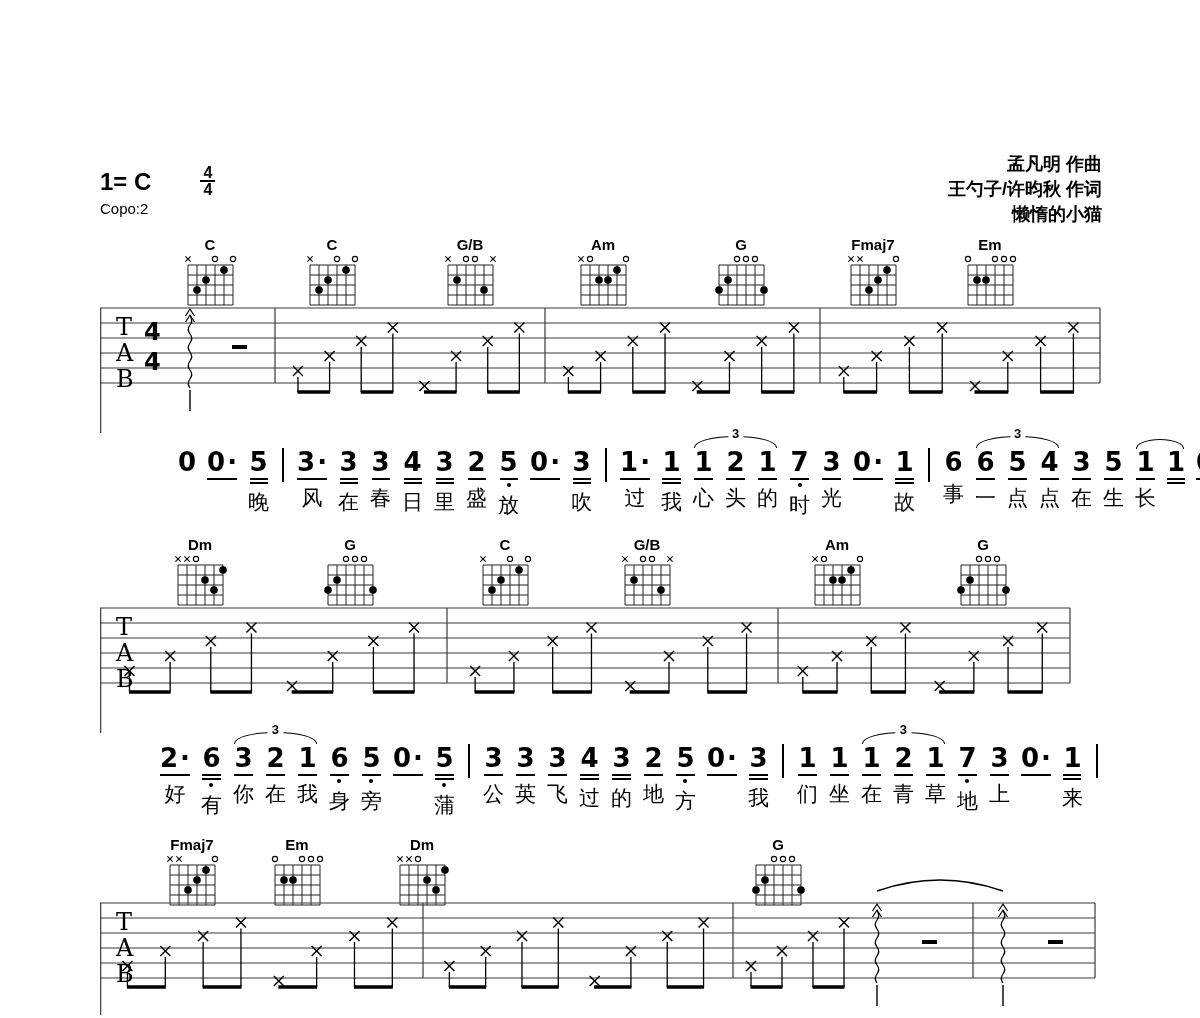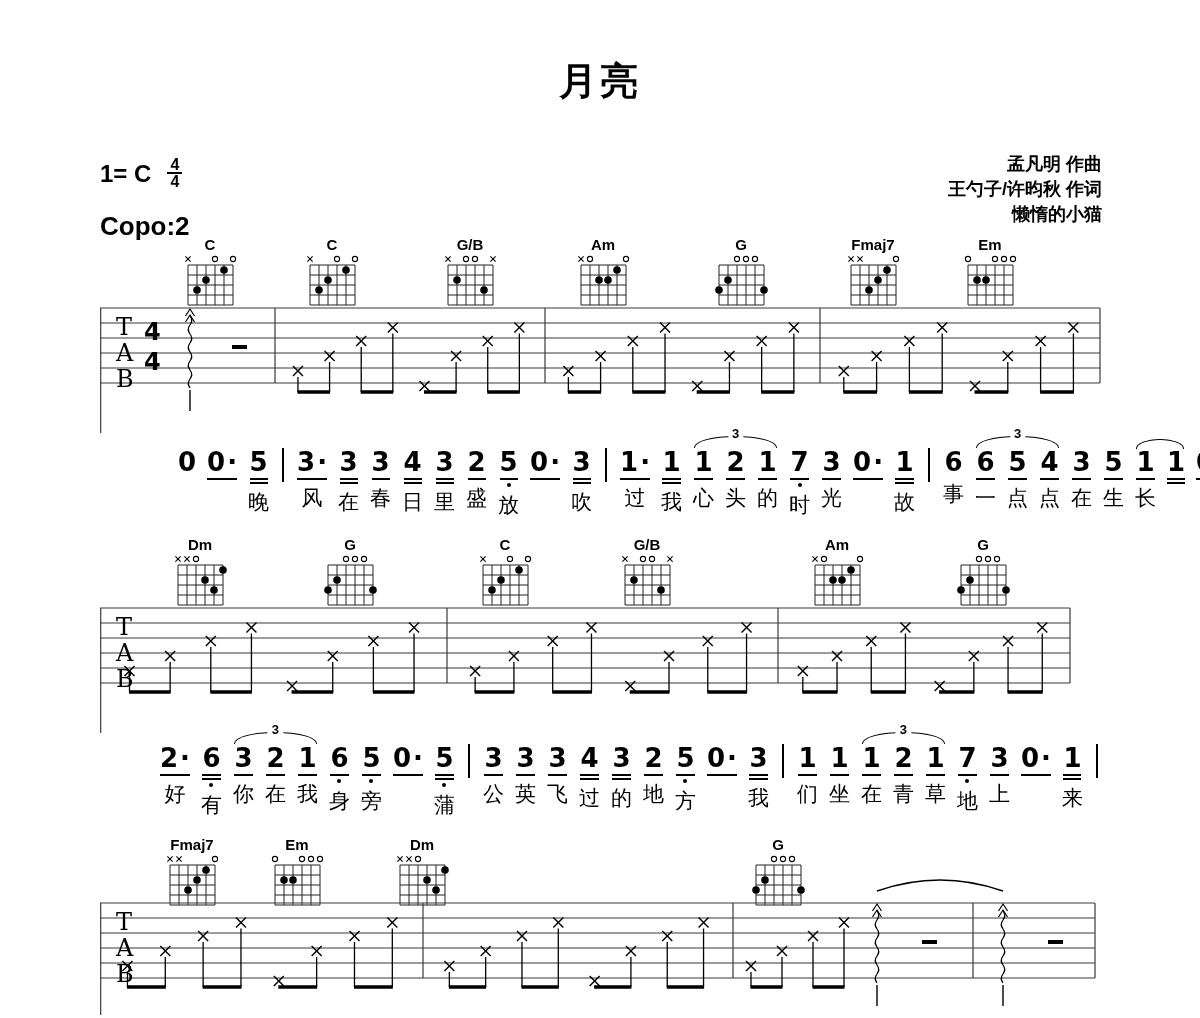--- a/index.html
+++ b/index.html
@@ -2,26 +2,26 @@
 <html><head>
 <meta charset="utf-8">
 <style>
   html,body{margin:0;padding:0;background:#fff;}
   .page{position:relative;width:1200px;height:1018px;background:#ffffff;overflow:hidden;
         font-family:"Liberation Sans","DejaVu Sans",sans-serif;color:#000;}
   .title{position:absolute;top:56px;left:0;width:100%;text-align:center;
          font-size:38px;font-weight:700;letter-spacing:3px;}
   .artist{position:absolute;top:106px;left:0;width:100%;text-align:center;
           font-size:23px;font-weight:700;letter-spacing:1px;}
-  .keysig{position:absolute;top:158px;left:100px;font-size:24px;font-weight:600;
-          display:flex;align-items:center;}
+  .keysig{position:absolute;top:166px;left:100px;font-size:24px;font-weight:600;
+          display:flex;align-items:center;gap:33px;}
   .frac{display:inline-flex;flex-direction:column;margin-left:16px;transform:translateY(-1px);}
   .frac b{display:block;font-size:16px;font-weight:700;line-height:15px;text-align:center;padding:0 3px;}
   .frac b + b{border-top:2px solid #000;}
-  .capo{position:absolute;top:211px;left:100px;font-size:26px;font-weight:700;}
+  .capo{position:absolute;top:200px;left:100px;font-size:15px;font-weight:400;}
   .credits{position:absolute;top:152px;right:98px;text-align:right;font-size:18px;
            font-weight:700;line-height:25px;}
   .chord{position:absolute;width:64px;text-align:center;}
   .chord .cname{font-size:15px;font-weight:700;height:15px;line-height:14px;}
   .chord svg{display:block;margin:0 auto;}
   svg.overlay{position:absolute;left:0;top:0;}
   
   .mline{position:absolute;display:flex;align-items:flex-start;gap:11px;}
   .tok{display:flex;flex-direction:column;align-items:center;}
   .npart{display:flex;flex-direction:column;align-items:center;min-width:14px;}
@@ -36,21 +36,20 @@
   .grp .arc{position:absolute;top:-12px;left:1px;right:1px;height:11px;
             border:1.5px solid #000;border-bottom:none;border-radius:100% 100% 0 0 / 190% 190% 0 0;}
   .grp.tie .arc{top:-9px;height:9px;}
   .tno{position:absolute;top:-21px;left:50%;transform:translateX(-50%);
        font-size:13px;font-weight:700;background:#fff;padding:0 4px;line-height:13px;}
 </style>
 </head>
 <body>
 
 <div class="page">
-  <div class="title">月亮</div>
 
   <div class="keysig">
     <span>1= C</span>
     <span class="frac">
       <b>4</b>
       <b>4</b>
     </span>
   </div>
   <div class="capo">Copo:2</div>
 

